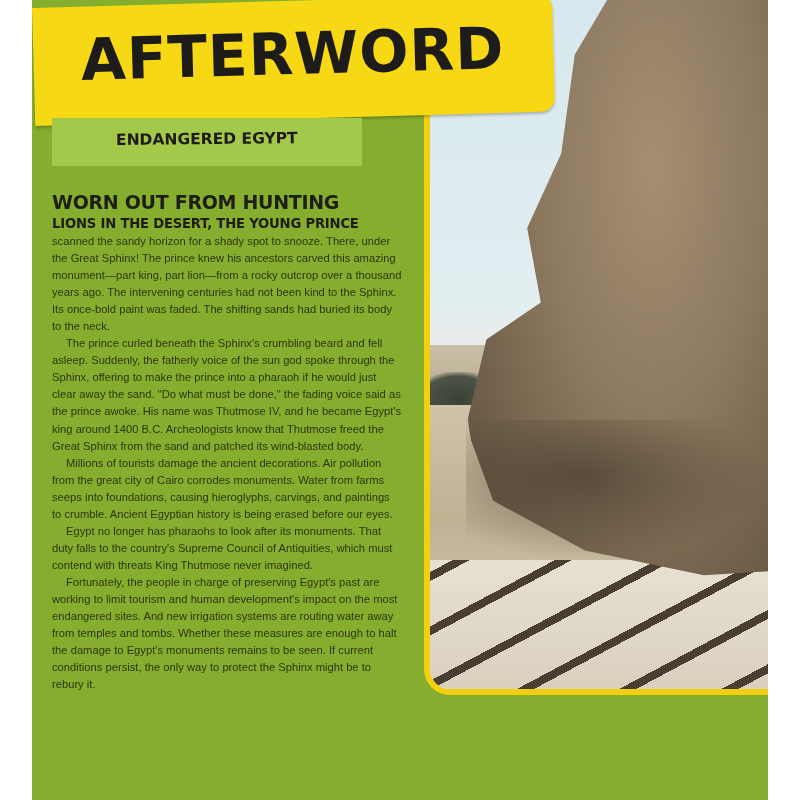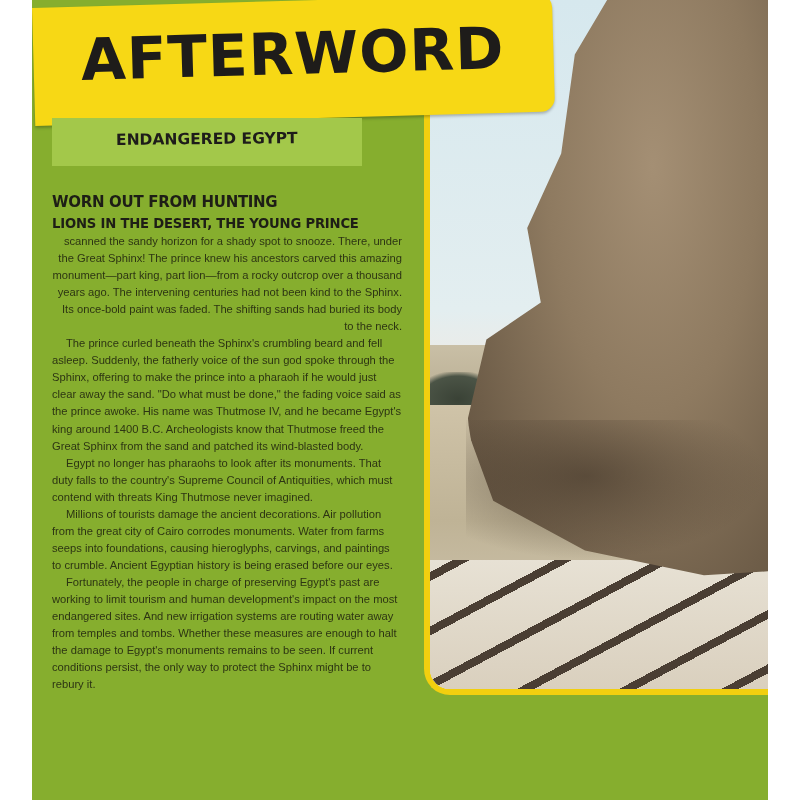--- a/index.html
+++ b/index.html
@@ -66,31 +66,31 @@
     .subtitle {
       position: absolute; left: 84px; top: 130px;
       font-family: "DejaVu Sans", sans-serif; font-weight: bold; font-size: 15.5px; color: #1e1c1a;
       transform: rotate(-0.6deg);
     }
     
     .article {
       position: absolute; left: 20px; top: 190px; width: 350px; color: #2a2f12;
     }
     .headline {
-      font-family: "DejaVu Sans", sans-serif; font-weight: bold; font-size: 15px;
+      font-family: "DejaVu Sans", sans-serif; font-weight: bold; font-size: 19px;
       color: #1e1e16; letter-spacing: -0.3px; line-height: 24px; margin: 0;
     }
     .dek {
       font-family: "DejaVu Sans", sans-serif; font-weight: bold; font-size: 13.2px;
       color: #1e1e16; line-height: 18px; letter-spacing: -0.2px; margin: 1px 0 0 0;
     }
     .body-text p {
       margin: 0; font-size: 11.2px; line-height: 17.05px; color: #2d3513; text-indent: 14px;
     }
-    .body-text p.first { text-indent: 0; text-align: right; }
+    .body-text p.first { text-indent: 0; }
     .caption {
       position: absolute; left: 388px; top: 715px; width: 240px;
       font-family: "DejaVu Sans", sans-serif; font-weight: bold; font-size: 9.2px;
       line-height: 12.5px; color: #1e2414;
     }
   </style>
 </head>
 <body>
 
 <div class="page">
@@ -109,19 +109,19 @@
 
   <div class="subtitle-band"></div>
   <div class="subtitle">ENDANGERED EGYPT</div>
 
   <div class="article">
     <h2 class="headline">WORN OUT FROM HUNTING</h2>
     <div class="dek">LIONS IN THE DESERT, THE YOUNG PRINCE</div>
     <div class="body-text">
       <p class="first">scanned the sandy horizon for a shady spot to snooze. There, under the Great Sphinx! The prince knew his ancestors carved this amazing monument—part king, part lion—from a rocky outcrop over a thousand years ago. The intervening centuries had not been kind to the Sphinx. Its once-bold paint was faded. The shifting sands had buried its body to the neck.</p>
       <p>The prince curled beneath the Sphinx's crumbling beard and fell asleep. Suddenly, the fatherly voice of the sun god spoke through the Sphinx, offering to make the prince into a pharaoh if he would just clear away the sand. "Do what must be done," the fading voice said as the prince awoke. His name was Thutmose IV, and he became Egypt's king around 1400 B.C. Archeologists know that Thutmose freed the Great Sphinx from the sand and patched its wind-blasted body.</p>
+      <p>Millions of tourists damage the ancient decorations. Air pollution from the great city of Cairo corrodes monuments. Water from farms seeps into foundations, causing hieroglyphs, carvings, and paintings to crumble. Ancient Egyptian history is being erased before our eyes.</p>
       <p>Egypt no longer has pharaohs to look after its monuments. That duty falls to the country's Supreme Council of Antiquities, which must contend with threats King Thutmose never imagined.</p>
-      <p>Millions of tourists damage the ancient decorations. Air pollution from the great city of Cairo corrodes monuments. Water from farms seeps into foundations, causing hieroglyphs, carvings, and paintings to crumble. Ancient Egyptian history is being erased before our eyes.</p>
       <p>Fortunately, the people in charge of preserving Egypt's past are working to limit tourism and human development's impact on the most endangered sites. And new irrigation systems are routing water away from temples and tombs. Whether these measures are enough to halt the damage to Egypt's monuments remains to be seen. If current conditions persist, the only way to protect the Sphinx might be to rebury it.</p>
     </div>
   </div>
 
 </div>
 
 </body></html>

